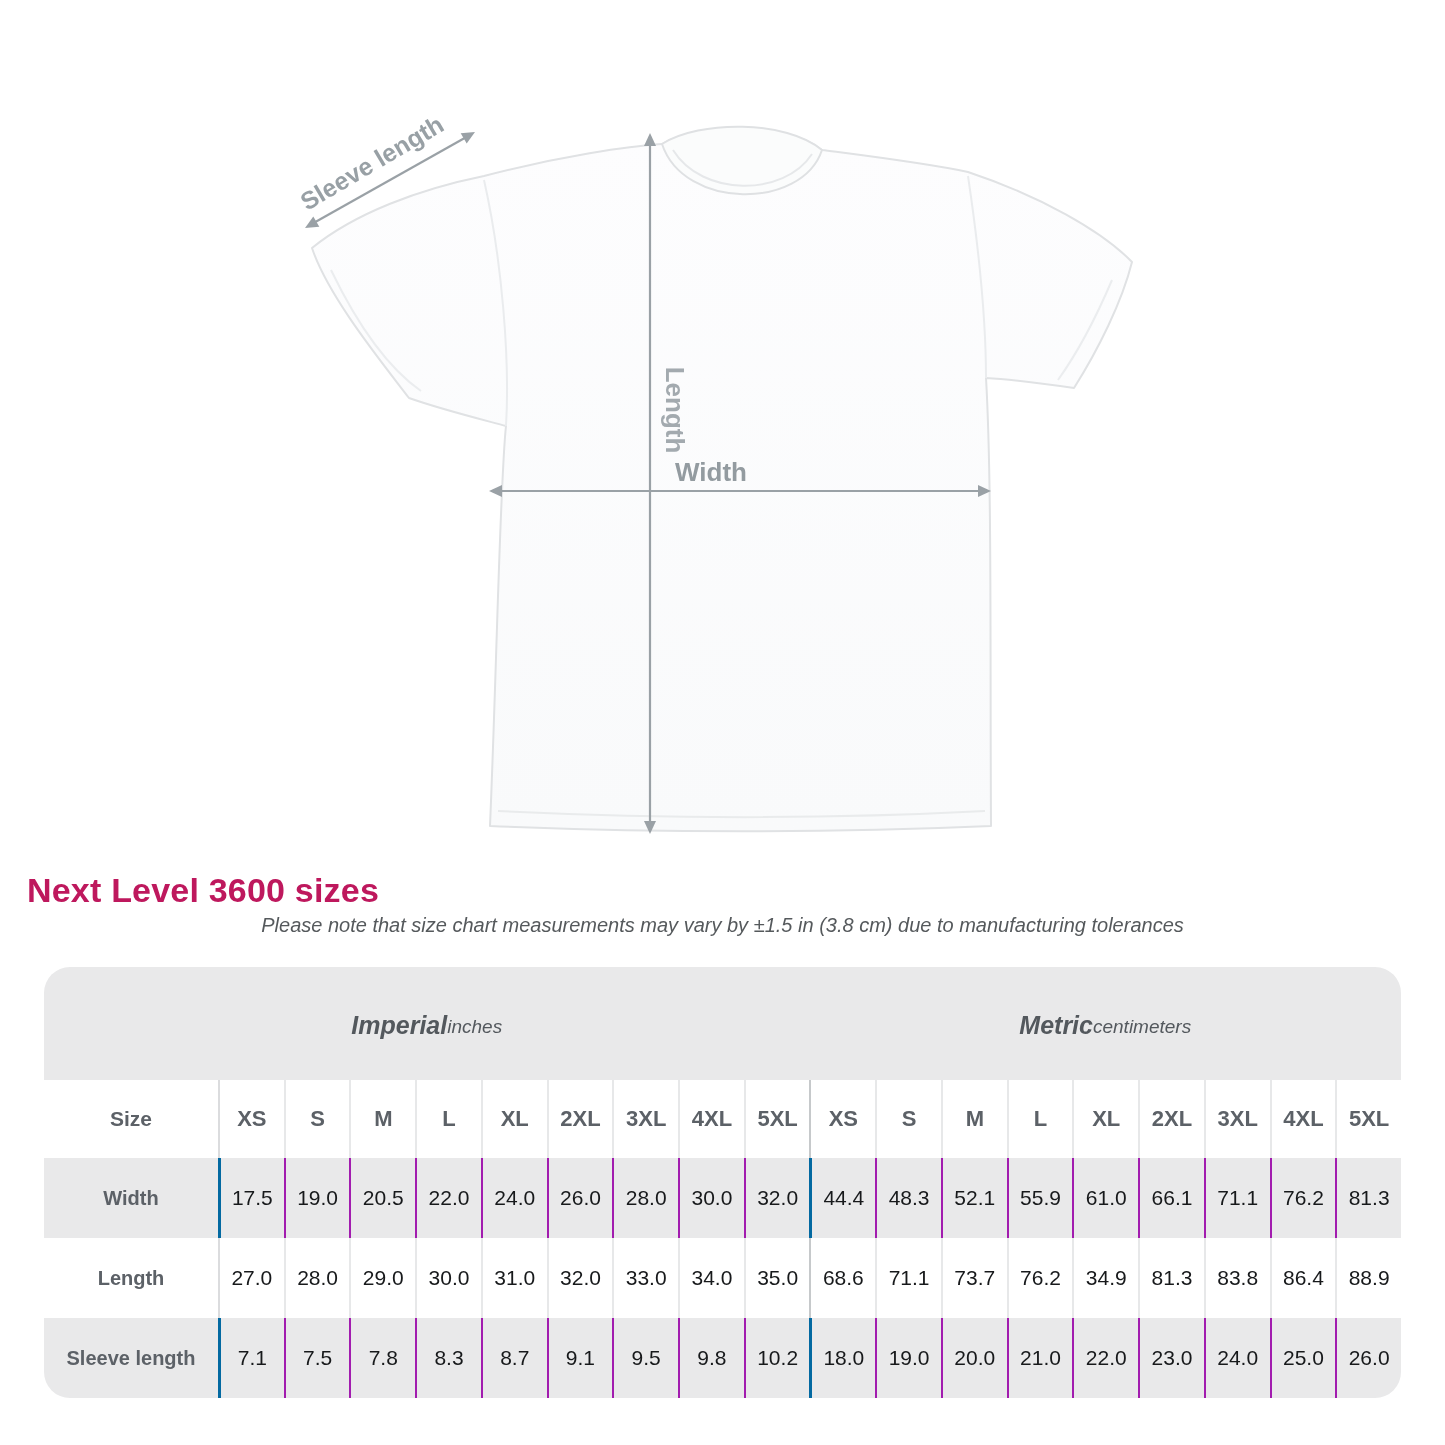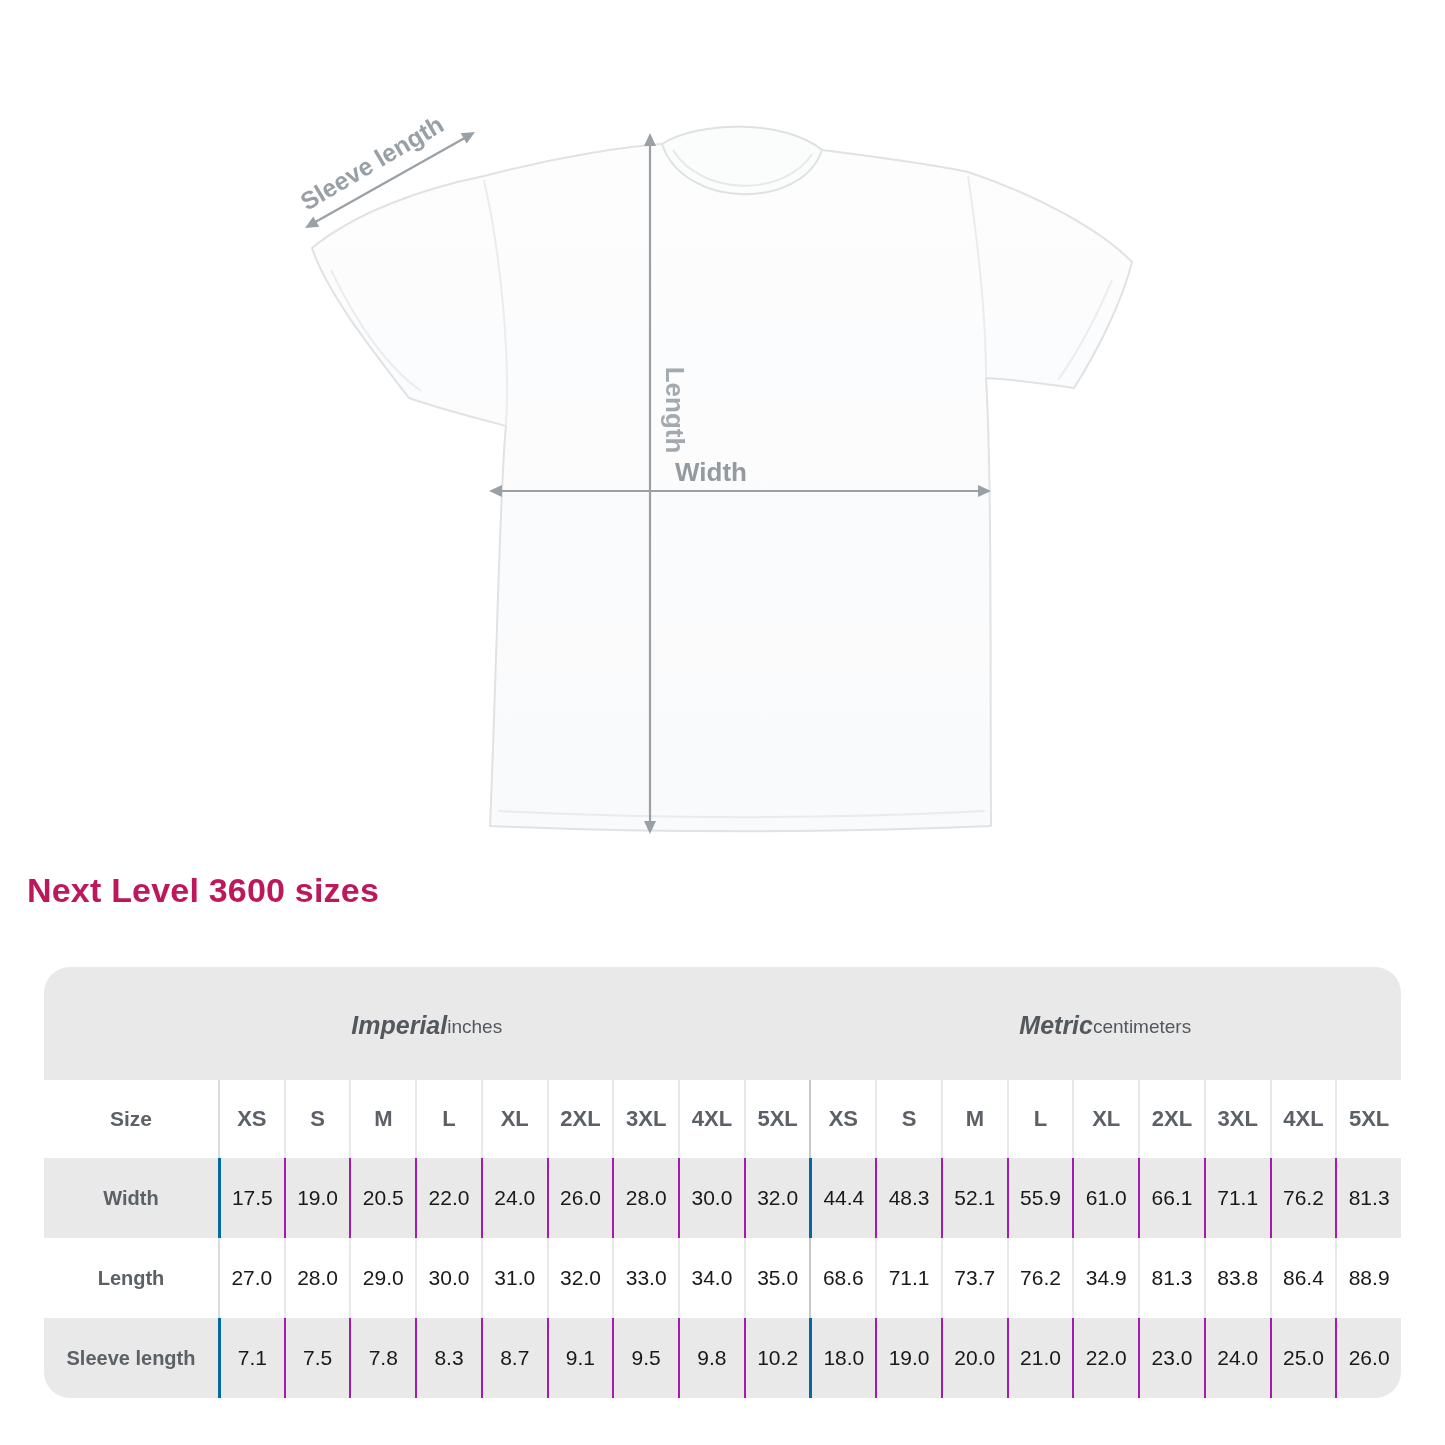--- a/index.html
+++ b/index.html
@@ -22,21 +22,21 @@
 
   
   .size-table{position:absolute;left:44px;top:967px;width:1357px;height:431px;
               border-radius:26px;overflow:hidden;background:#ffffff;}
   .grid{display:grid;grid-template-columns:174px repeat(18,1fr);}
   .band{height:113px;background:#e9e9ea;}
   .band-cell{display:flex;flex-direction:row;align-items:center;justify-content:center;padding-top:2px;}
   .band-cell.imperial{grid-column:1 / span 10;}
   .band-cell.metric{grid-column:11 / span 9;}
   .band-title{font-size:25px;font-weight:bold;font-style:italic;color:#53585d;line-height:30px;}
-  .band-sub{font-size:19px;color:#53585d;margin-top:5px;}
+  .band-sub{font-size:19px;font-style:italic;color:#53585d;margin-top:5px;}
 
   .trow{height:80px;}
   .trow.header{height:78px;}
   .cell{display:flex;align-items:center;justify-content:center;overflow:hidden;}
   .row-white{background:#ffffff;}
   .row-gray{background:#e9e9ea;}
   .row-white .cell + .cell{border-left:2px solid #e7e8e9;}
   .row-white .cell.sep-label{border-left:2px solid #dbdcde;}
   .row-white .cell.sep-unit{border-left:2px solid #c6c9cb;}
   .row-gray .cell + .cell{border-left:2px solid #a21caf;}
@@ -105,20 +105,21 @@
         <polygon points="305,228 319.3,226.8 313.3,216.4" stroke="none"></polygon>
       </g>
     </svg>
 
     <div class="diagram-label lbl-sleeve">Sleeve length</div>
     <div class="diagram-label lbl-length">Length</div>
     <div class="diagram-label lbl-width">Width</div>
   </div>
 
   <div class="title">Next Level 3600 sizes</div>
+  <div class="note">Please note that size chart measurements may vary by ±1.5 in (3.8 cm) due to manufacturing tolerances</div>
 
   <div class="size-table">
     <div class="band grid">
       <div class="band-cell imperial">
         <div class="band-title">Imperial</div>
         <div class="band-sub">inches</div>
       </div>
       <div class="band-cell metric">
         <div class="band-title">Metric</div>
         <div class="band-sub">centimeters</div>

